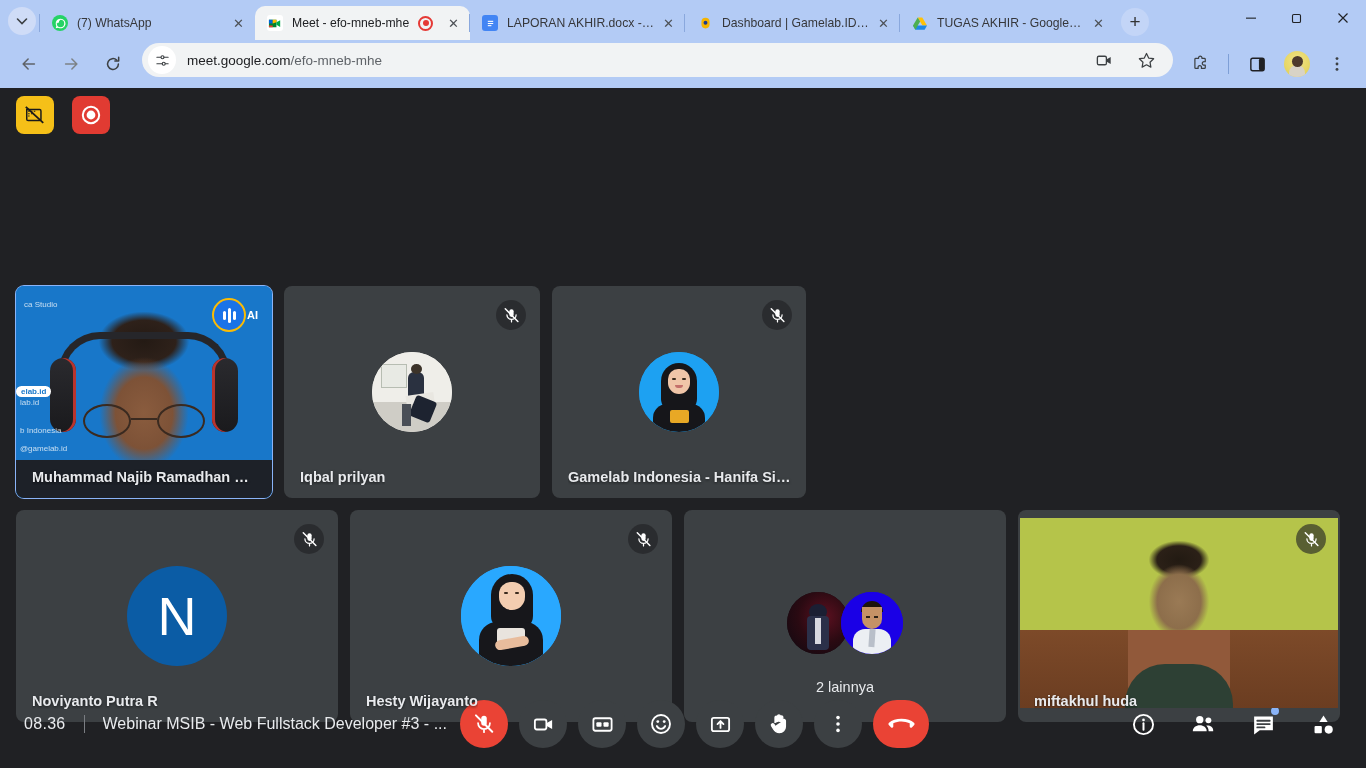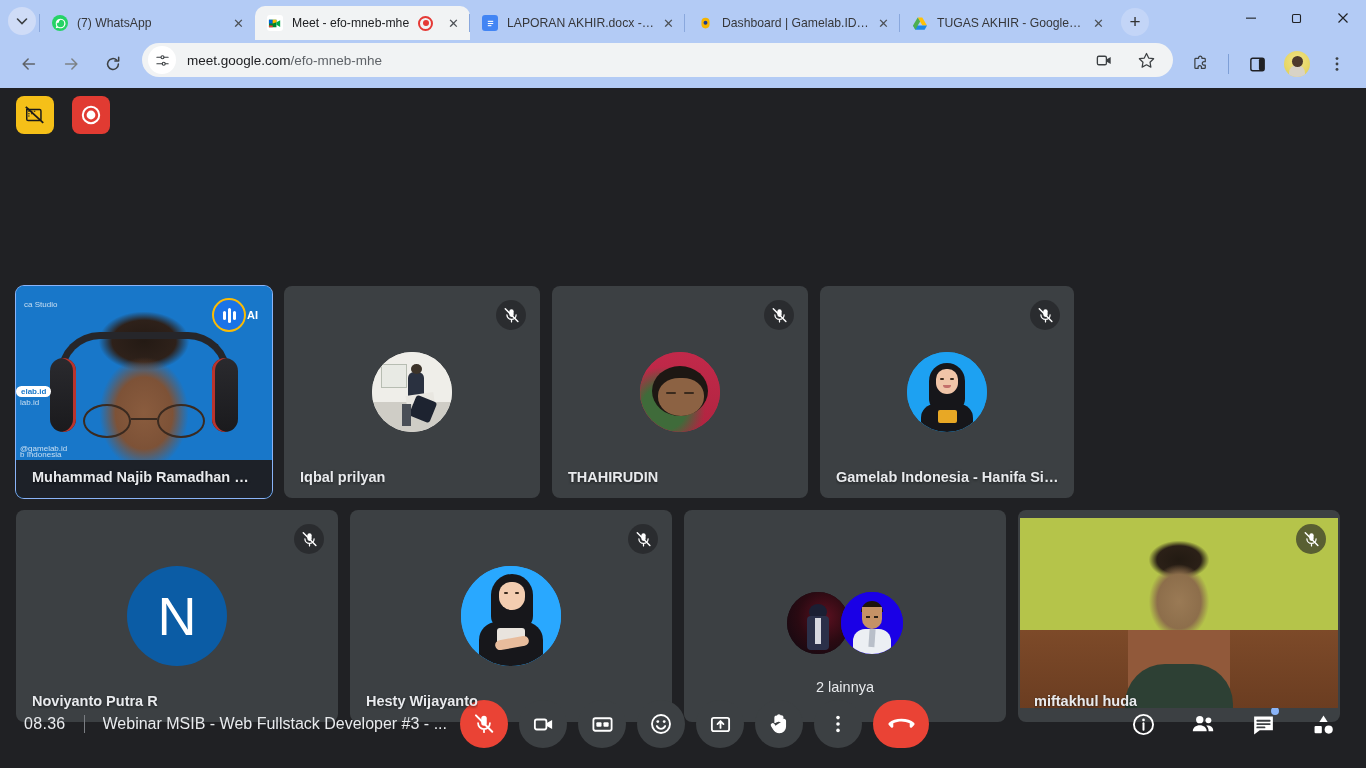--- a/index.html
+++ b/index.html
@@ -471,21 +471,21 @@
 
   <div class="grid">
 
     <div class="grid-row">
 
       <div class="tile speaking" style="width:256px;height:212px;">
         <div class="vid-najib">
           <span class="wm" style="left:8px;top:14px;">ca Studio</span>
           <span class="wm pill" style="left:0px;top:100px;">elab.id</span>
           <span class="wm" style="left:4px;top:112px;">lab.id</span>
-          <span class="wm" style="left:4px;top:140px;margin-top:24px;">b Indonesia</span>
+          <span class="wm" style="left:4px;top:140px;">b Indonesia</span>
           <span class="wm" style="left:4px;top:158px;">@gamelab.id</span>
           <div class="najib-band"></div>
           <div class="najib-hp-l"></div>
           <div class="najib-hp-r"></div>
           <div class="najib-glasses">
               <i></i>
               <i></i>
             </div>
           <div class="najib-bodytop"></div>
         </div>
@@ -513,37 +513,20 @@
         <div class="mic-badge">
           <svg width="17" height="17" viewBox="0 0 24 24">
               <path d="M12 3a3 3 0 013 3v5a3 3 0 01-6 0V6a3 3 0 013-3z" fill="#fff"></path>
               <path d="M18.5 11a6.5 6.5 0 01-13 0M12 17.5V21" stroke="#fff" stroke-width="1.8" fill="none" stroke-linecap="round"></path>
               <path d="M3.2 2.6L21 20.4" stroke="#fff" stroke-width="2.1" stroke-linecap="round"></path>
             </svg>
         </div>
         <div class="name">Iqbal prilyan</div>
       </div>
 
-      <div class="tile" style="width:256px;height:212px;">
-        <div class="avatar" style="width:80px;height:80px;background:#c2294a;">
-          <div style="position:absolute;inset:0;background:radial-gradient(circle at 30% 70%, #3f6b3a 0%, #3f6b3a 28%, rgba(63,107,58,0) 52%), linear-gradient(#c2294a,#b02440);"></div>
-          <div style="position:absolute;left:12px;top:14px;width:56px;height:50px;border-radius:50%;background:#1d1713;"></div>
-          <div style="position:absolute;left:18px;top:26px;width:46px;height:38px;border-radius:46% 46% 50% 50%;background:#8c6243;"></div>
-          <div style="position:absolute;left:26px;top:40px;width:10px;height:2.4px;background:#3a2a1d;border-radius:2px;"></div>
-          <div style="position:absolute;left:44px;top:40px;width:10px;height:2.4px;background:#3a2a1d;border-radius:2px;"></div>
-        </div>
-        <div class="mic-badge">
-          <svg width="17" height="17" viewBox="0 0 24 24">
-              <path d="M12 3a3 3 0 013 3v5a3 3 0 01-6 0V6a3 3 0 013-3z" fill="#fff"></path>
-              <path d="M18.5 11a6.5 6.5 0 01-13 0M12 17.5V21" stroke="#fff" stroke-width="1.8" fill="none" stroke-linecap="round"></path>
-              <path d="M3.2 2.6L21 20.4" stroke="#fff" stroke-width="2.1" stroke-linecap="round"></path>
-            </svg>
-        </div>
-        <div class="name">THAHIRUDIN</div>
-      </div>
 
 
       <div class="tile" style="width:254px;height:212px;">
         <div class="avatar" style="width:80px;height:80px;background:#1da1f2;">
           <div style="position:absolute;inset:0;background:#1da1f2;"></div>
           <div style="position:absolute;left:22px;top:11px;width:36px;height:48px;border-radius:18px 18px 12px 12px;background:#16161a;"></div>
           <div style="position:absolute;left:29px;top:17px;width:22px;height:25px;border-radius:11px 11px 12px 12px;background:#f0c5a8;"></div>
           <div style="position:absolute;left:33px;top:26px;width:4px;height:2px;background:#3a2a1d;border-radius:2px;"></div>
           <div style="position:absolute;left:43px;top:26px;width:4px;height:2px;background:#3a2a1d;border-radius:2px;"></div>
           <div style="position:absolute;left:36px;top:33px;width:8px;height:3px;border-radius:0 0 5px 5px;background:#c4706b;"></div>

